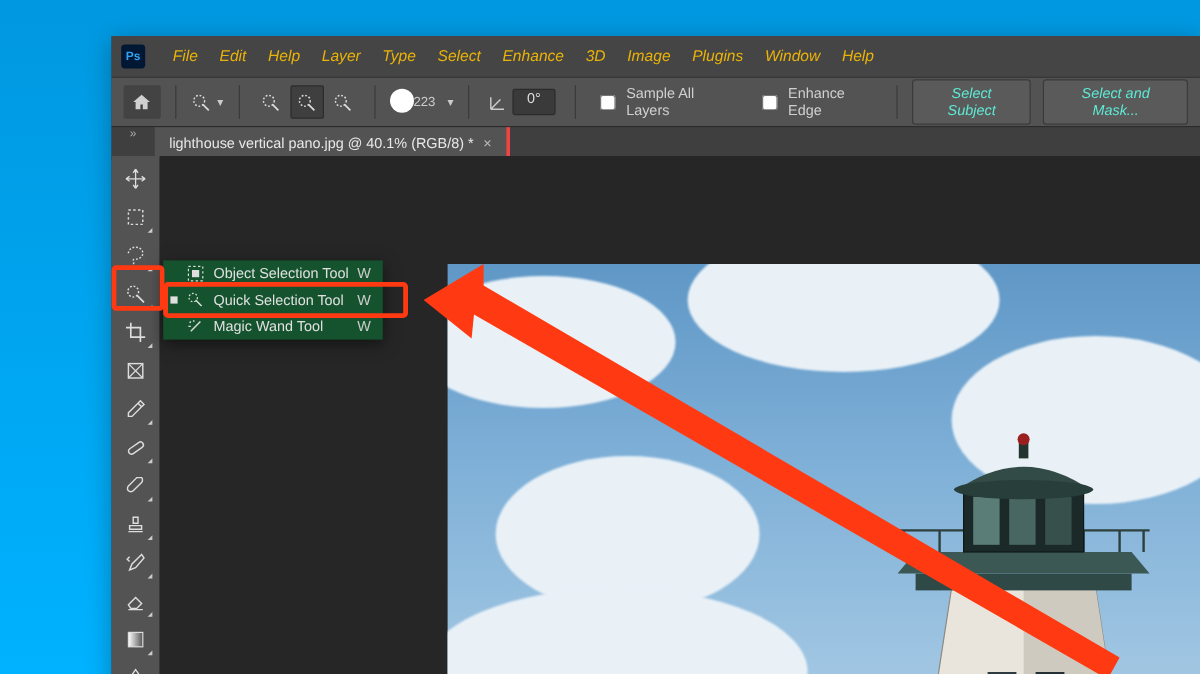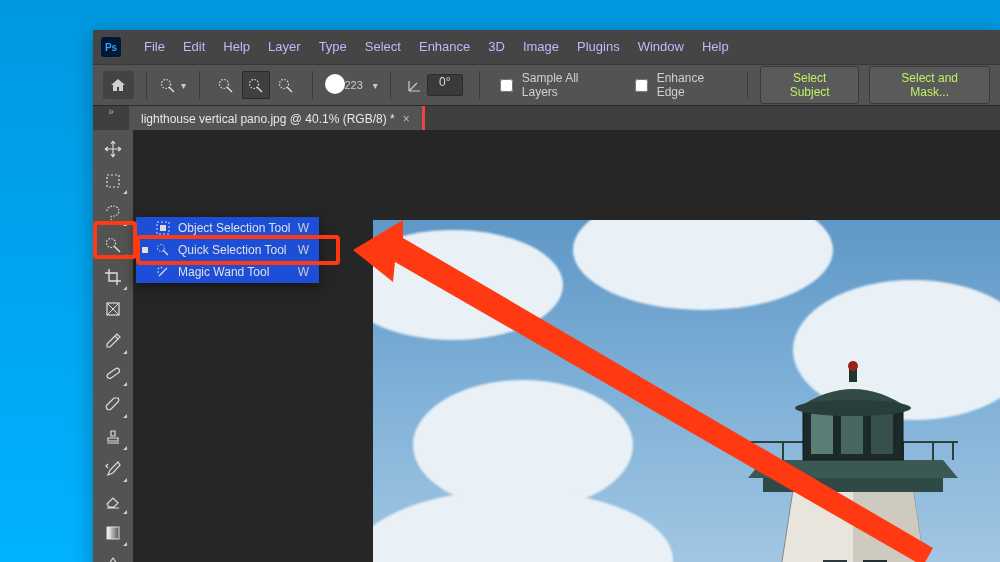--- a/index.html
+++ b/index.html
@@ -44,25 +44,26 @@
   display: flex;
   align-items: center;
   justify-content: center;
   font-size: 10px;
   font-weight: 700;
   color: #2fa3f7;
   margin-right: 14px;
 }
 .menubar .mi {
   padding: 11px 9px;
-  color: #c4b5fd;
+  color: #eab308;
   font-size: 13px;
   height: 34px;
   line-height: 34px;
   cursor: default;
+  font-style: italic;
 }
 
 .optionbar {
   height: 40px;
   background: #535353;
   border-top: 1px solid #383838;
   border-bottom: 1px solid #2b2b2b;
   display: flex;
   align-items: center;
   padding: 0 10px;
@@ -145,22 +146,23 @@
 .chk input {
   width: 13px;
   height: 13px;
   accent-color: #666;
 }
 .btn {
   padding: 4px 12px;
   background: #5a5a5a;
   border: 1px solid #3a3a3a;
   border-radius: 3px;
-  color: #bef264;
+  color: #5eead4;
   font-size: 12px;
+  font-style: italic;
 }
 
 .tabbar {
   height: 26px;
   background: #3f3f3f;
   display: flex;
   padding-left: 36px;
   border-bottom: 1px solid #222;
 }
 .tabbar .handle {
@@ -243,21 +245,21 @@
   position: absolute;
   left: 330px; top: 140px;
   width: 300px; height: 260px;
 }
 
 .flyout {
   position: absolute;
   left: 43px;
   top: 187px;
   width: 183px;
-  background: #1d4ed8;
+  background: #14532d;
   box-shadow: 0 4px 12px rgba(0,0,0,.5);
   z-index: 20;
 }
 .flyout .row {
   display: flex;
   align-items: center;
   height: 22px;
   padding: 0 6px;
   color: #e0e0e0;
   font-size: 12px;

